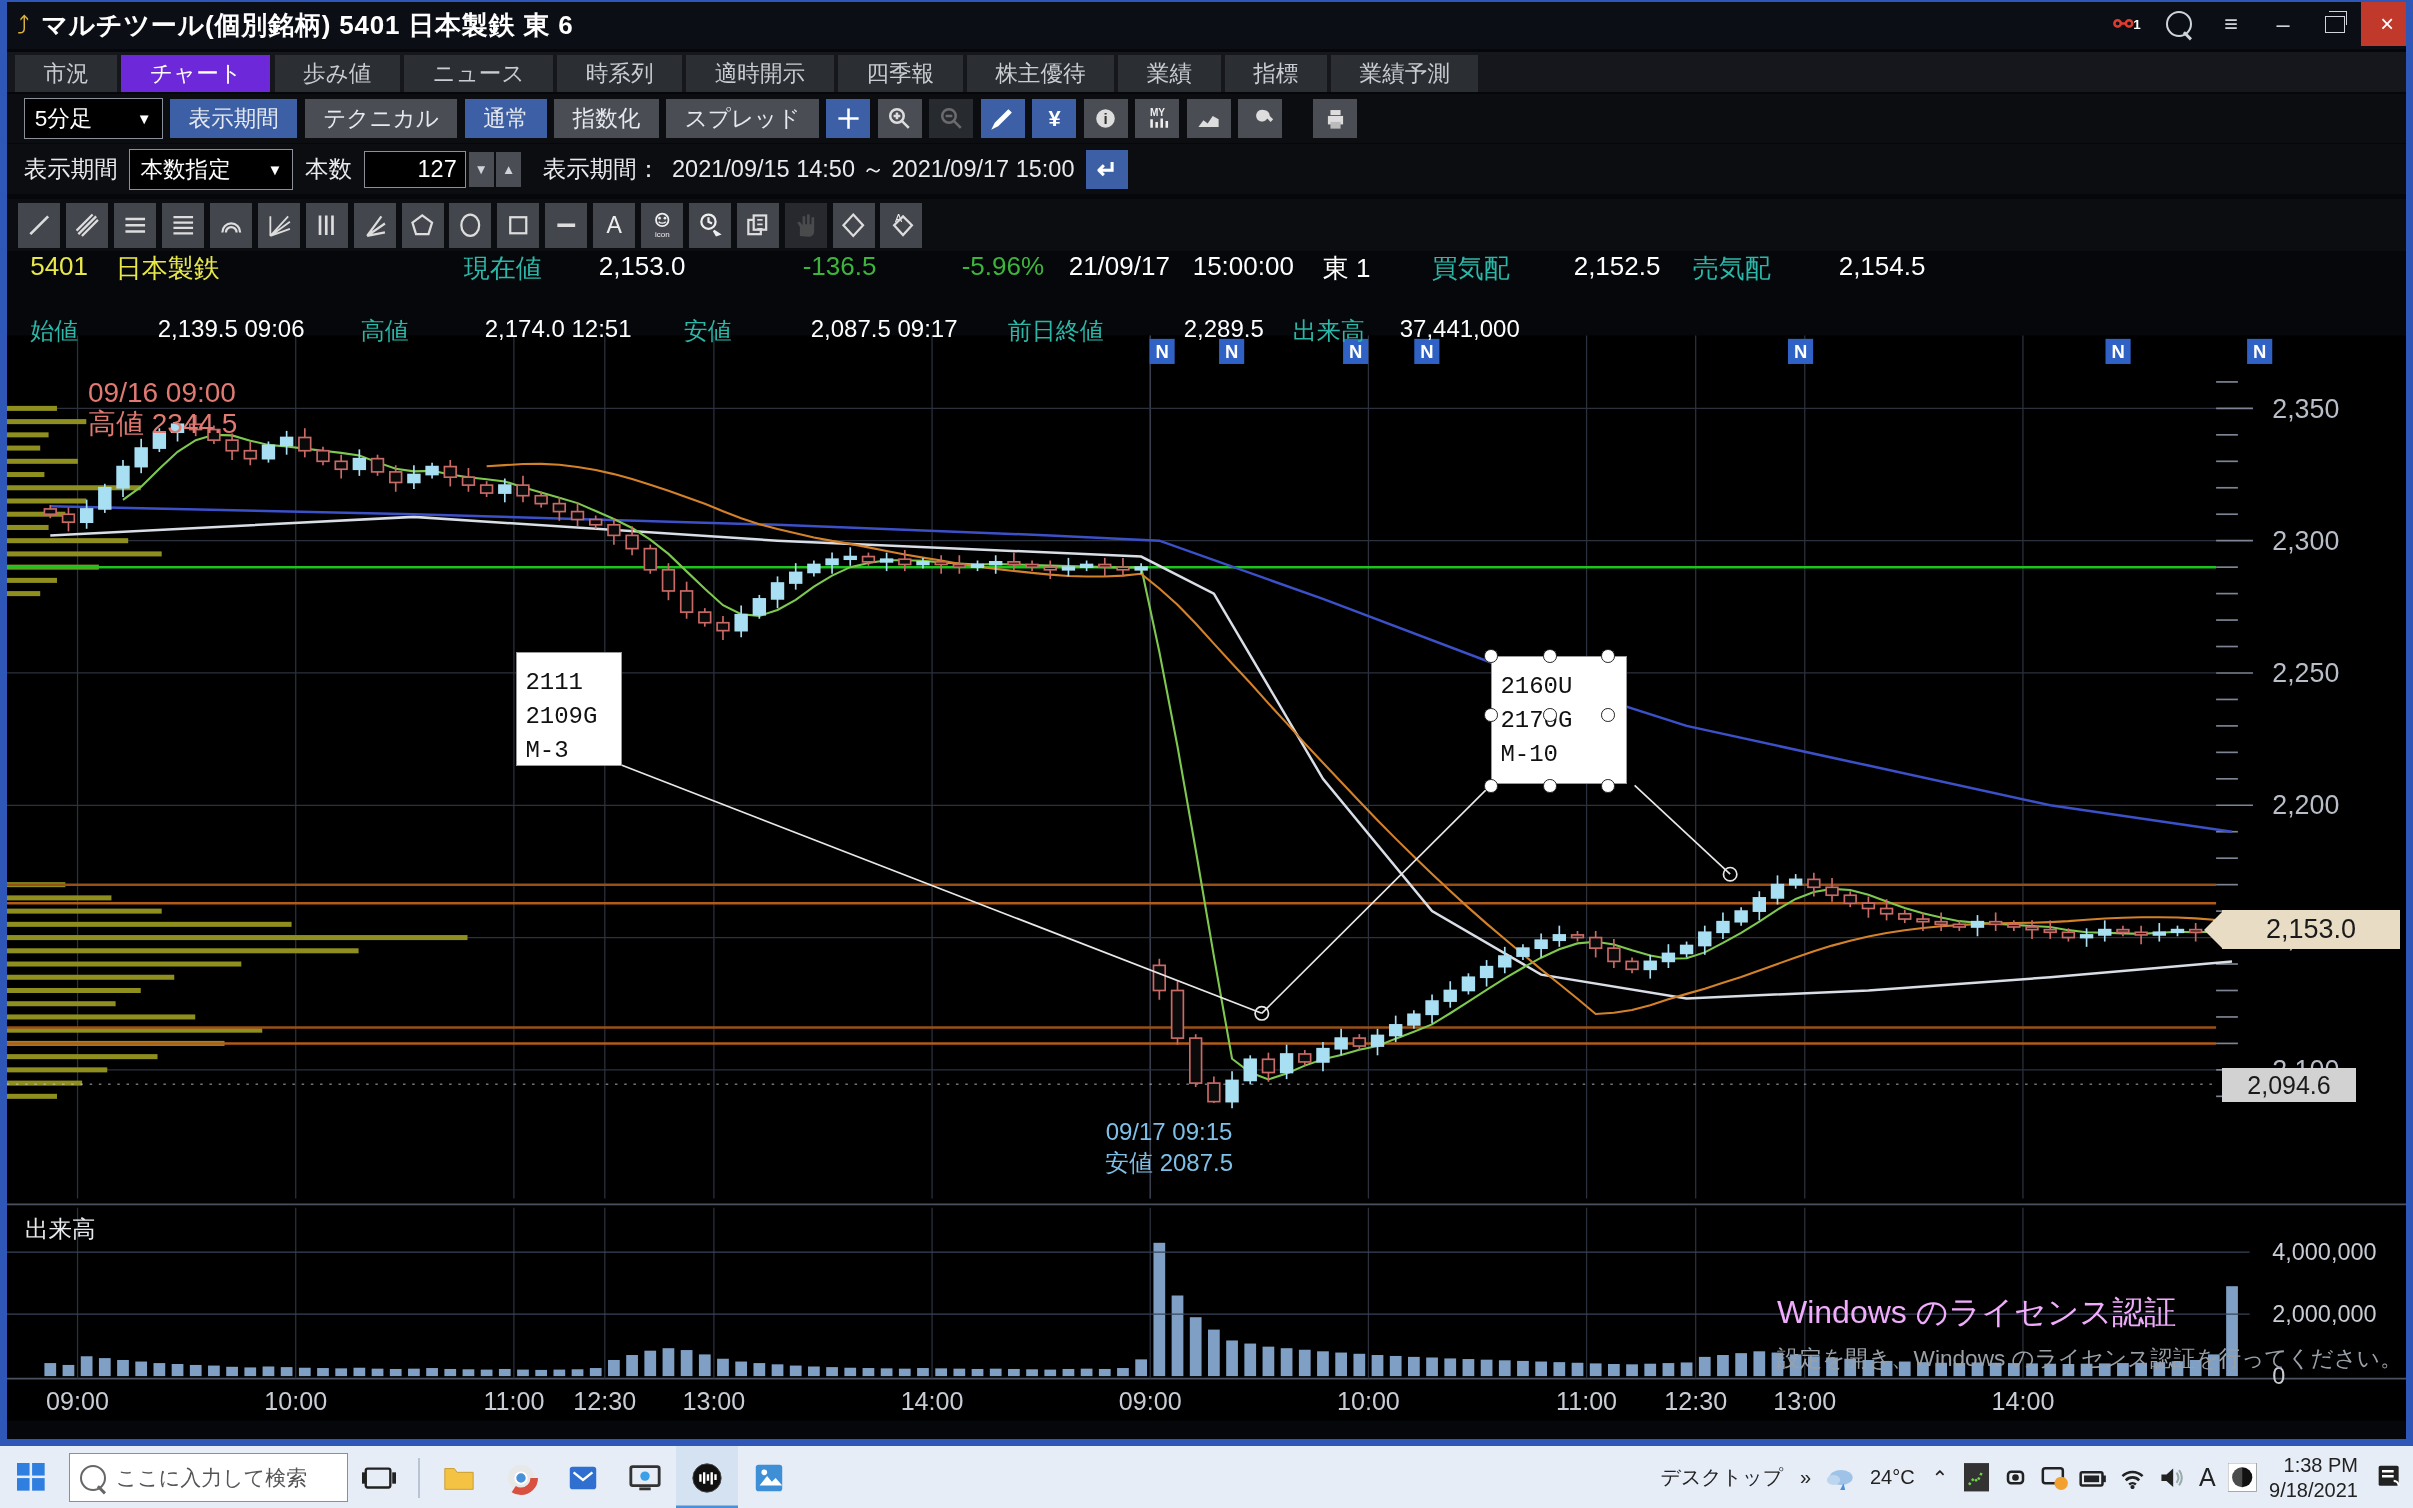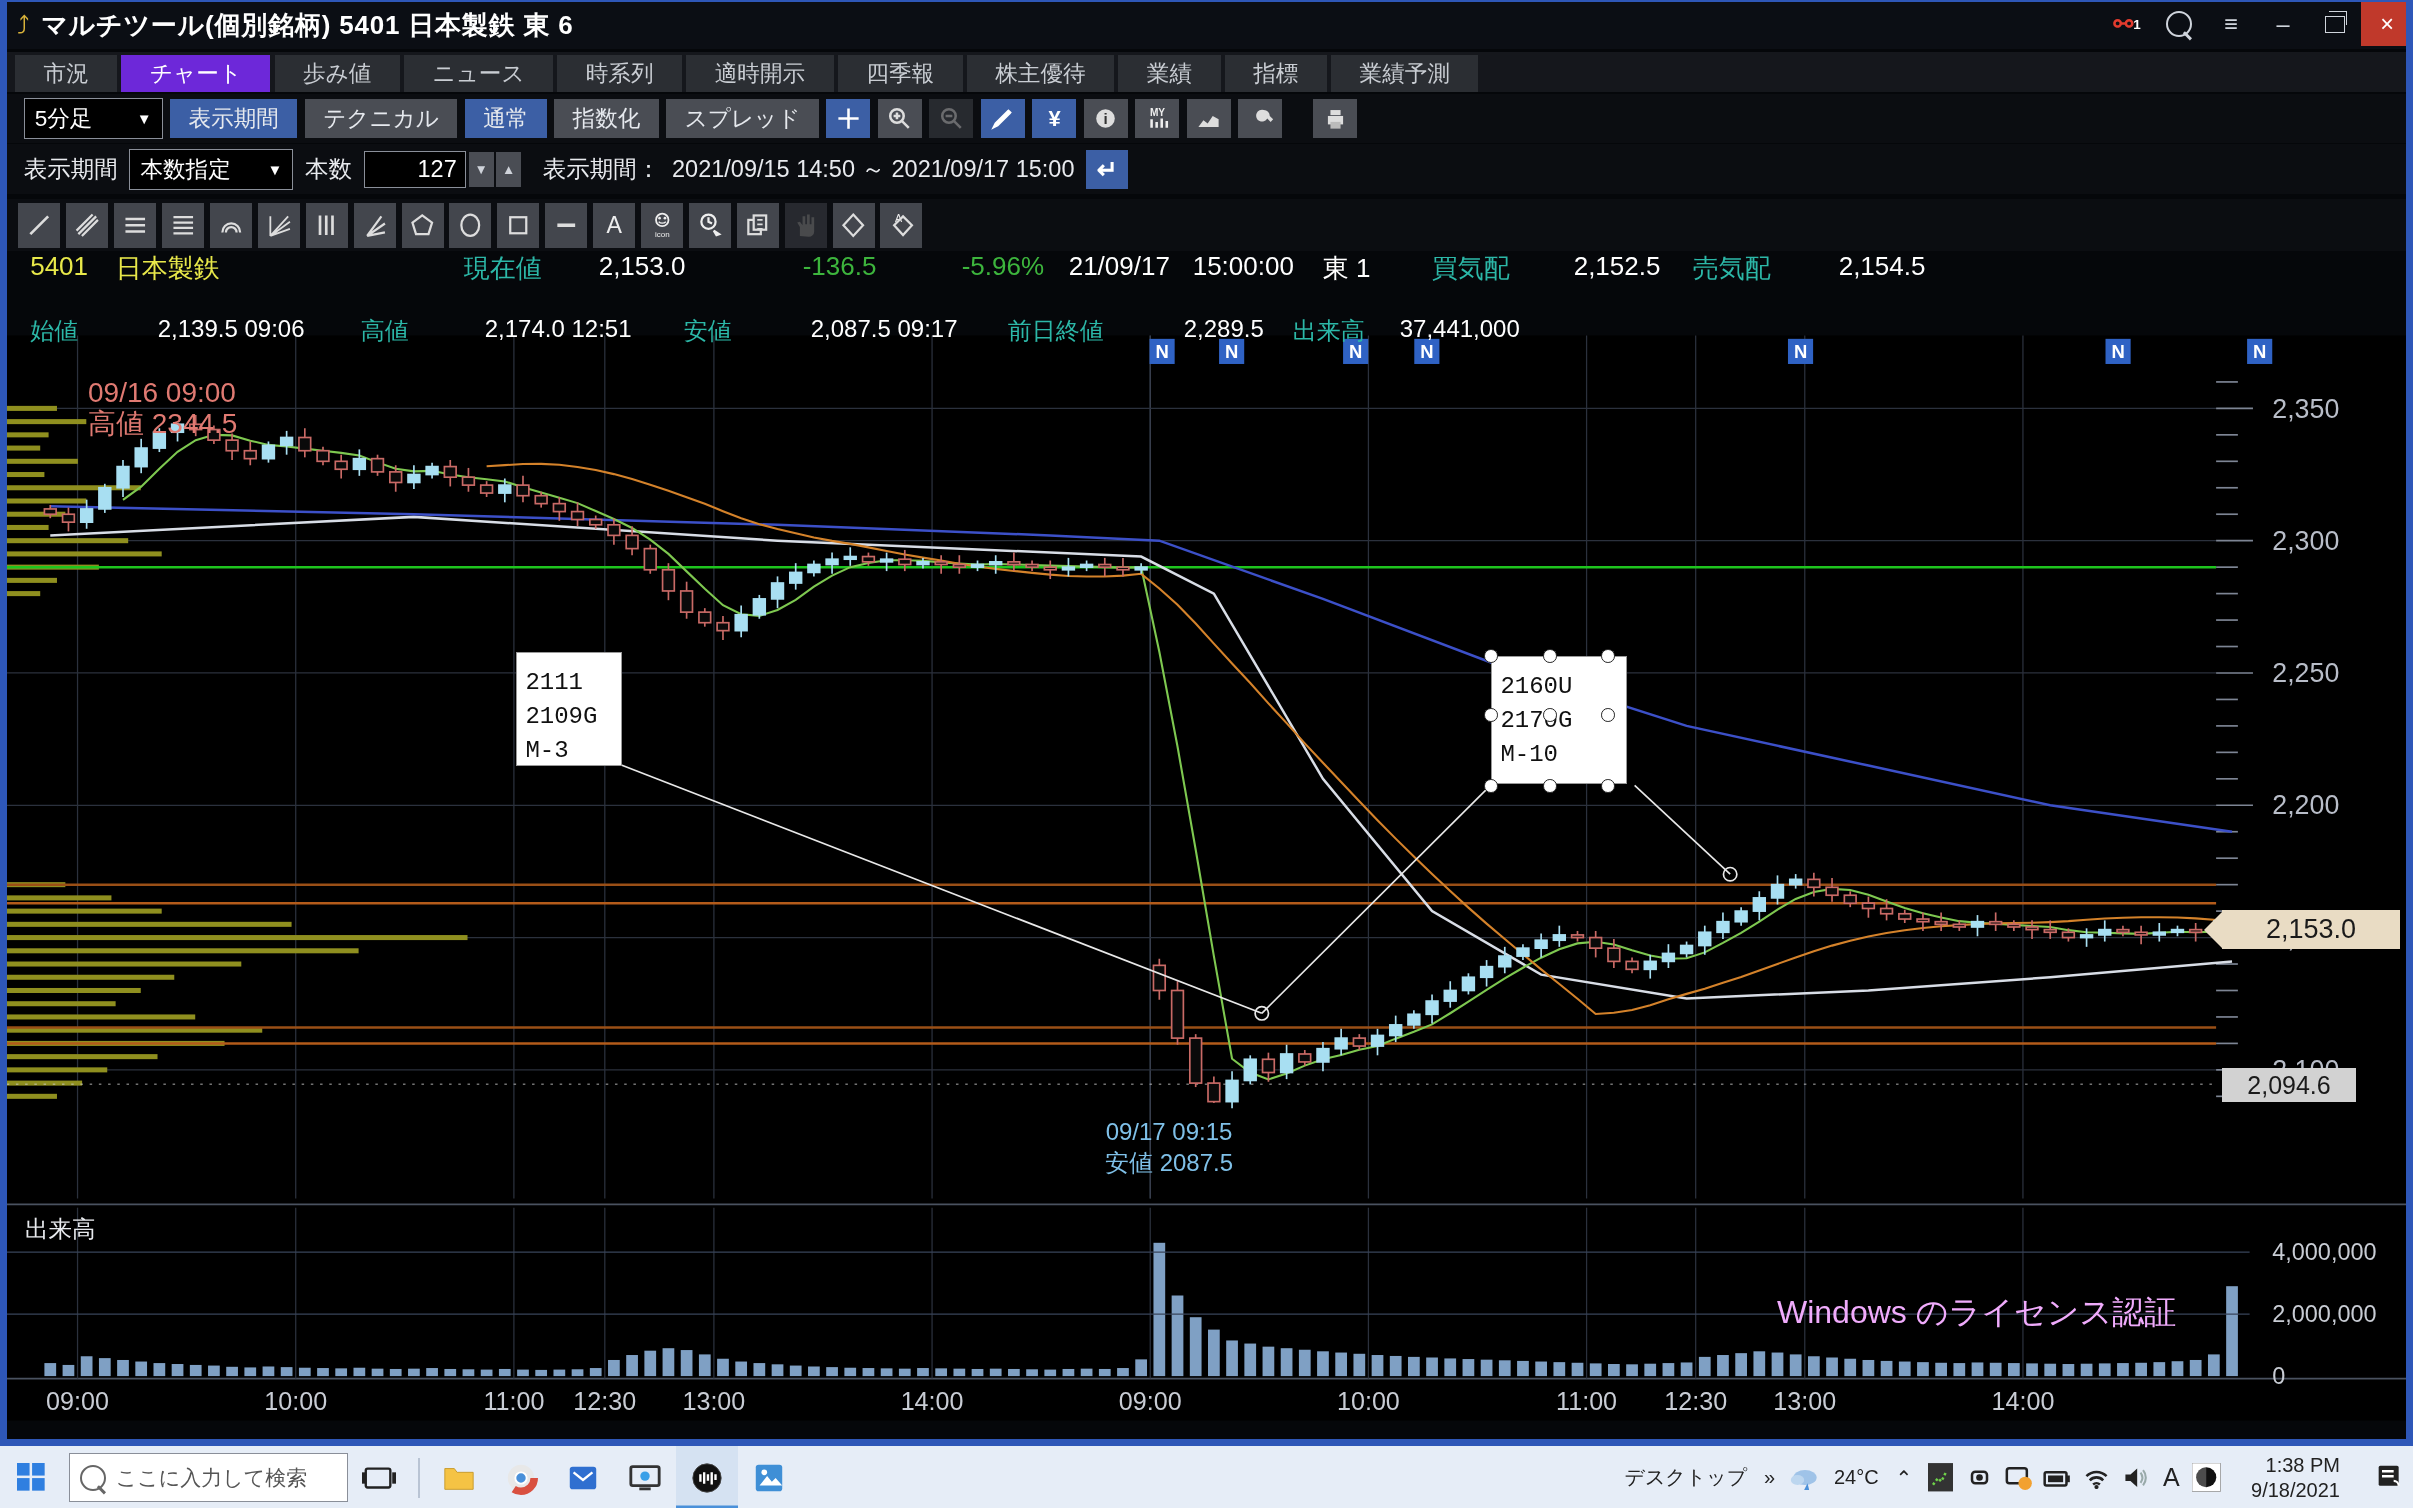--- a/index.html
+++ b/index.html
@@ -73,21 +73,21 @@
   #vol-label{position:absolute;left:25px;top:1213px;color:#e8eaee;font-size:23.5px;z-index:3;}
   
   #taskbar{position:absolute;left:0;top:1446px;width:2413px;height:63px;background:#e6edf7;z-index:10;
            display:flex;align-items:center;color:#222;}
   #search{width:277px;height:47px;background:#fff;border:0.8px solid #8a8f99;display:flex;align-items:center;
           margin-left:6.7px;font-size:21px;color:#555;}
   .tb-ico{width:62px;height:63px;display:flex;align-items:center;justify-content:center;font-size:25px;}
   .tb-ico.active{background:#d5e2f2;box-shadow:inset 0 -3.4px 0 #4a90d9;}
   .tray{margin-left:auto;display:flex;align-items:center;}
   .tray .txt{font-size:20px;margin:0 8.4px;white-space:nowrap;}
-  .clock{text-align:right;font-size:20px;line-height:25px;margin:0 26px;}
+  .clock{text-align:right;font-size:20px;line-height:25px;margin:0 8px;}
   .mag{width:22px;height:22px;border:2.5px solid #666;border-radius:50%;position:relative;display:inline-block;}
   .mag:after{content:"";position:absolute;width:2.5px;height:10px;background:#666;left:18.4px;top:18.4px;transform:rotate(-45deg);}
   .mag.lt{border-color:#cfd4dc;} .mag.lt:after{background:#cfd4dc;}
   .restore{width:18.4px;height:15px;border:1.7px solid #cfd4dc;position:relative;}
   .restore:before{content:"";position:absolute;left:3.4px;top:-5.9px;width:17px;height:13.4px;border:1.7px solid #cfd4dc;border-bottom:none;border-left:none;}
 </style>
 </head>
 <body>
 
 <div id="app">
@@ -895,20 +895,21 @@
     <div>09/16 09:00</div>
     <div>高値 2344.5</div>
   </div>
   <div class="ann-blue" style="left:1105px;top:1116px">
     <div>09/17 09:15</div>
     <div>安値 2087.5</div>
   </div>
 
   <div id="license">
     <div class="l1">Windows のライセンス認証</div>
+    <div class="l2">設定を開き、Windows のライセンス認証を行ってください。</div>
   </div>
 
   <div id="taskbar">
     <div class="tb-ico">
       <svg width="28.5" height="28.5" viewBox="0 0 34 34">
           <rect x="0" y="0" width="15" height="15" fill="#2f7fe0"></rect>
           <rect x="18" y="0" width="15" height="15" fill="#2f7fe0"></rect>
           <rect x="0" y="18" width="15" height="15" fill="#2f7fe0"></rect>
           <rect x="18" y="18" width="15" height="15" fill="#2f7fe0"></rect>
         </svg>

